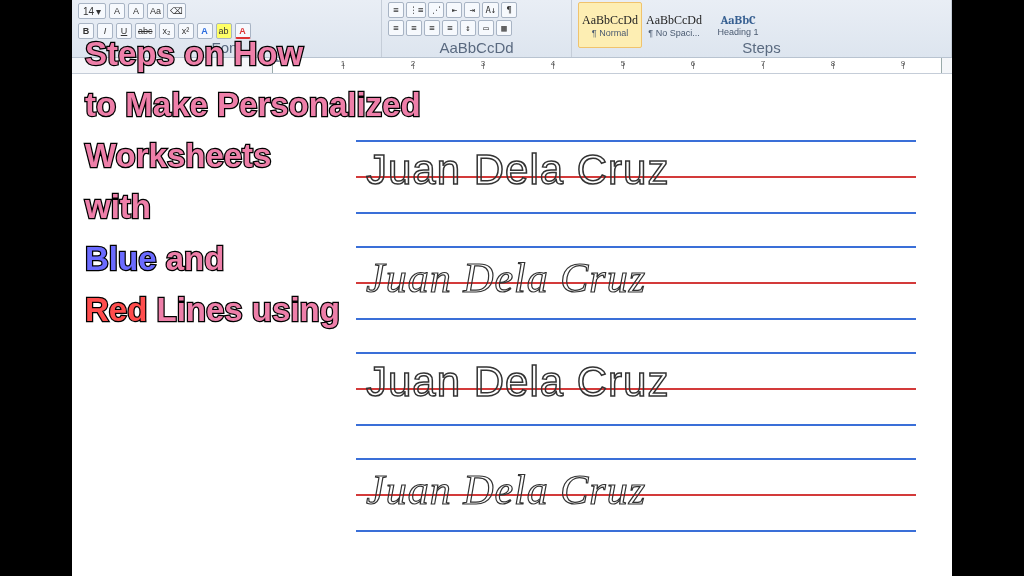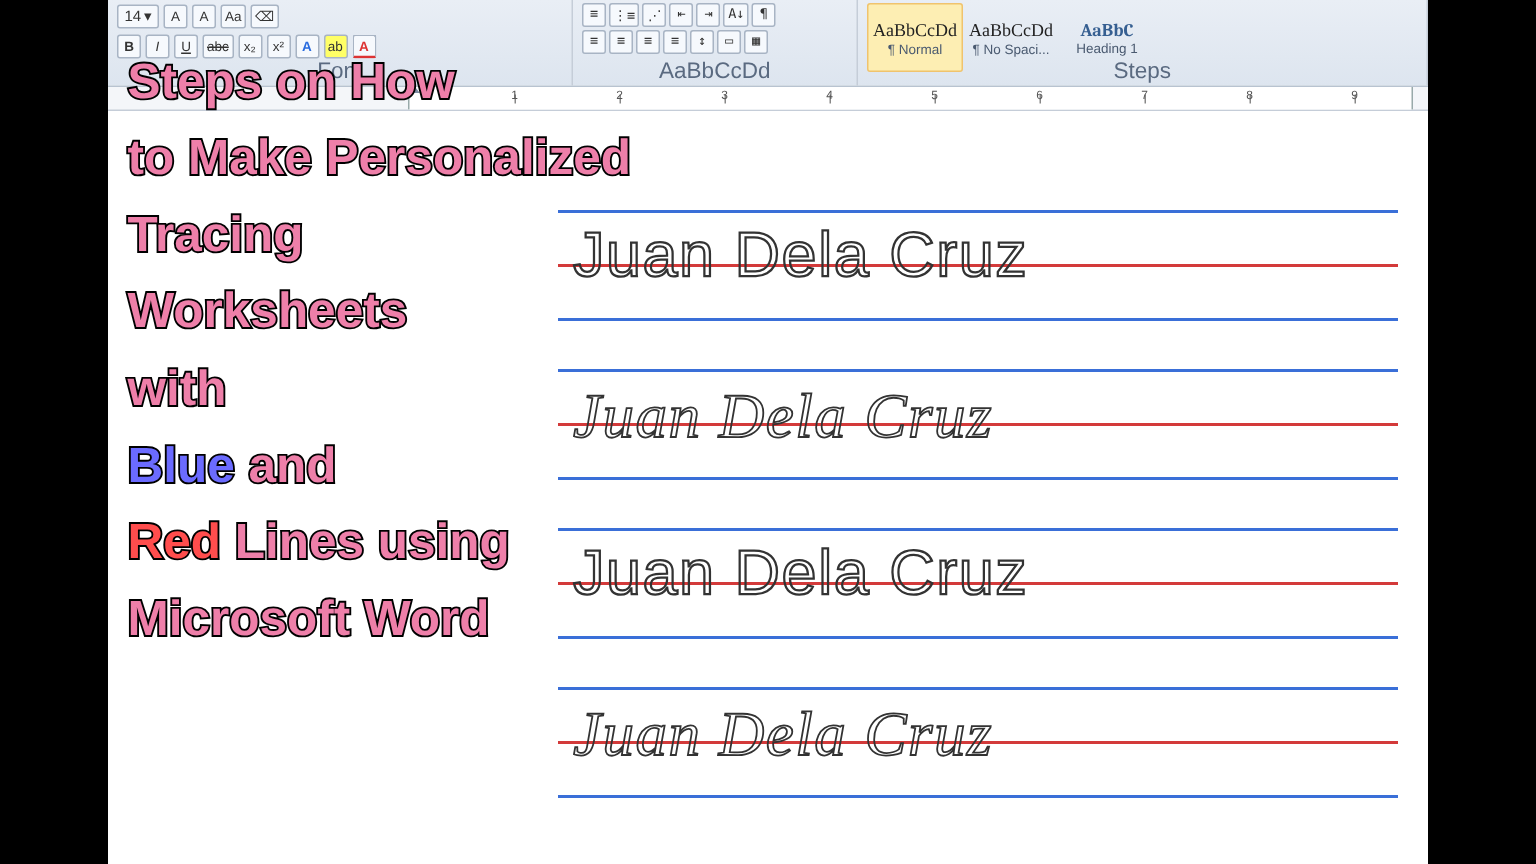--- a/index.html
+++ b/index.html
@@ -112,21 +112,21 @@
   }
   
   .doc {
     position:absolute;
     top:74px; left:0; right:0; bottom:0;
     background:#fff;
   }
   
   .trace-block {
     position:absolute;
-    left:300px;
+    left:284px;
     width:560px;
   }
   .trace-block .line { position:absolute; left:0; right:0; height:1.5px; }
   .line.blue { background:#3a6fd8; }
   .line.red { background:#d33a3a; }
   .trace-text {
     position:absolute;
     left:10px;
     font-size:42px;
     letter-spacing:1px;
@@ -286,19 +286,17 @@
         <div class="line red" style="top: 36px;"></div>
         <div class="line blue" style="top: 72px;"></div>
         <div class="trace-text cursive" style="top: 8px;">Juan Dela Cruz</div>
       </div>
     </div>
 </div>
 
 <div class="overlay">
   <div><span class="ov-word">Steps on How</span></div>
   <div><span class="ov-word">to Make Personalized</span></div>
-  <div><span class="ov-word">Tracing</span></div>
   <div><span class="ov-word">Worksheets</span></div>
   <div><span class="ov-word">with</span></div>
   <div><span class="ov-blue">Blue</span><span class="ov-word"> and</span></div>
   <div><span class="ov-red">Red</span><span class="ov-word"> Lines using</span></div>
-  <div><span class="ov-word">Microsoft Word</span></div>
 </div>
 
 </body></html>

